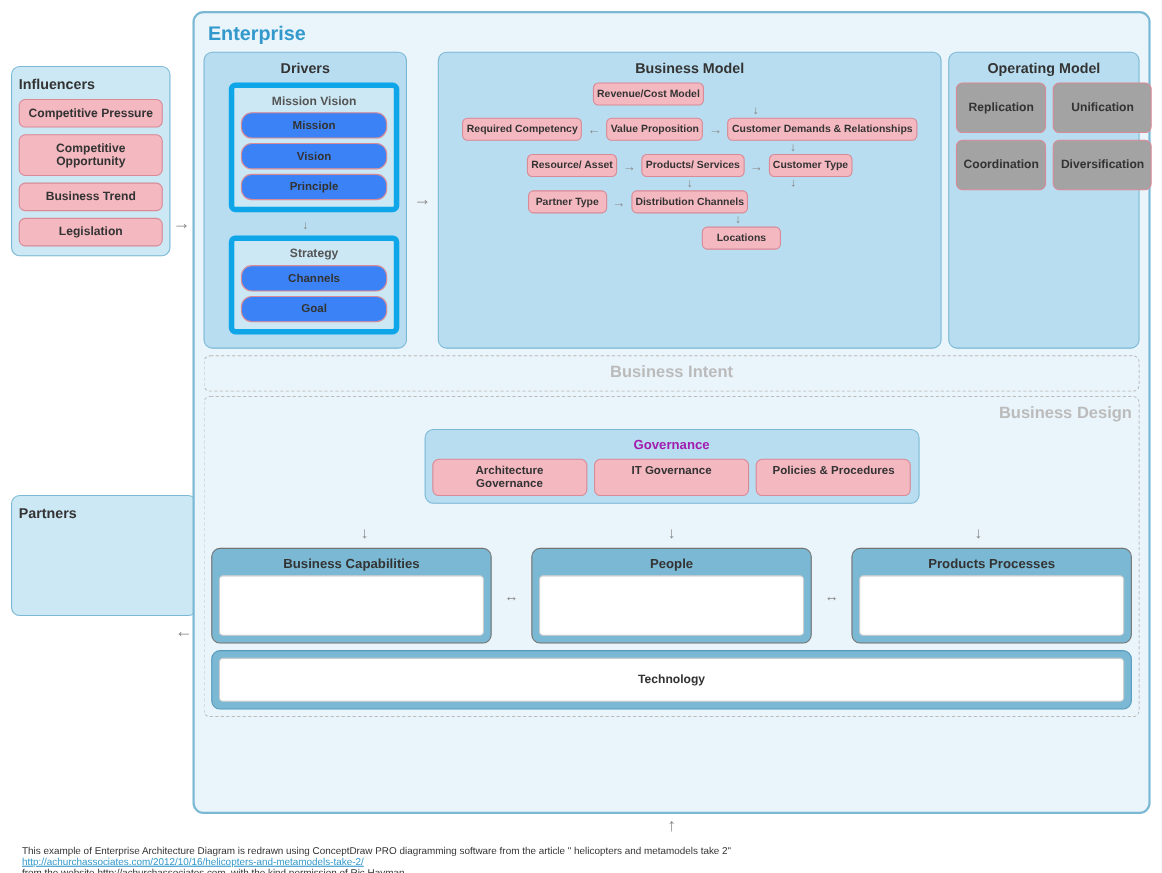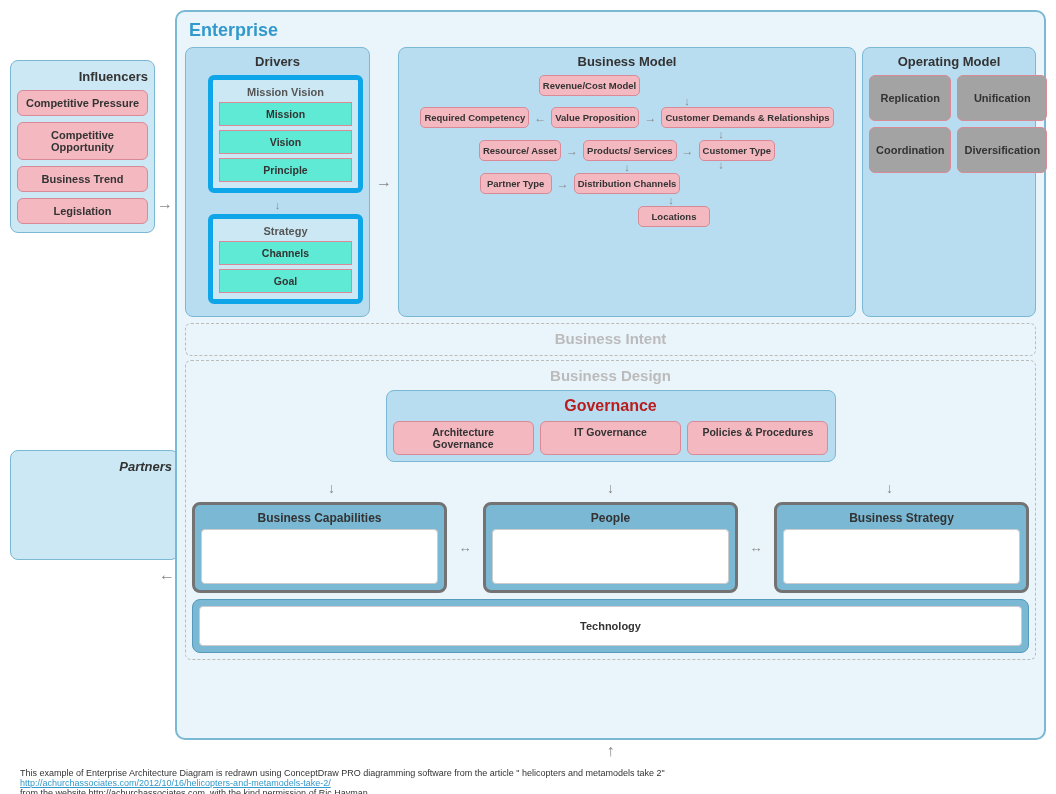--- a/index.html
+++ b/index.html
@@ -19,21 +19,21 @@
 
     
     .influencers-col {
       position: absolute;
       left: 10px;
       top: 60px;
       width: 145px;
     }
 
     .section-title-center {
-      text-align: right;
+      text-align: left;
       font-size: 13px;
       font-weight: bold;
       color: #333;
       margin-bottom: 6px;
     }
 
     .influencers-box {
       background: #cce8f4;
       border: 1px solid #7ab8d4;
       border-radius: 8px;
@@ -54,21 +54,20 @@
     }
 
     .influencer-item:last-child { margin-bottom: 0; }
 
     
     .partners-col {
       position: absolute;
       left: 10px;
       top: 450px;
       width: 169px;
-      font-style: italic;
     }
 
     .partners-box {
       background: #cce8f4;
       border: 1px solid #7ab8d4;
       border-radius: 8px;
       padding: 8px 6px;
       height: 110px;
     }
 
@@ -127,23 +126,23 @@
 
     .drivers-inner-title {
       text-align: center;
       font-size: 11px;
       font-weight: bold;
       color: #555;
       margin-bottom: 4px;
     }
 
     .pink-box {
-      background: #5eead4;
+      background: #3b82f6;
       border: 1px solid #d88a96;
-      border-radius: 0;
+      border-radius: 10px;
       padding: 5px 4px;
       text-align: center;
       font-size: 10.5px;
       font-weight: bold;
       color: #333;
       margin-bottom: 4px;
     }
 
     .pink-box:last-child { margin-bottom: 0; }
 
@@ -189,23 +188,23 @@
       border: 1px solid #7ab8d4;
       border-radius: 8px;
       padding: 6px;
       margin: 0 auto;
       width: 450px;
       margin-bottom: 10px;
     }
 
     .governance-title {
       text-align: center;
-      font-size: 16px;
-      font-weight: bold;
-      color: #b91c1c;
+      font-size: 12px;
+      font-weight: bold;
+      color: #a21caf;
       margin-bottom: 6px;
     }
 
     .governance-inner {
       display: flex;
       gap: 6px;
       justify-content: center;
     }
 
     .gov-item {
@@ -222,21 +221,21 @@
 
     
     .bottom-row {
       display: flex;
       gap: 6px;
       margin-top: 6px;
     }
 
     .bottom-box {
       background: #7ab8d4;
-      border: 3px solid #737373;
+      border: 1px solid #737373;
       border-radius: 8px;
       padding: 6px;
       flex: 1;
     }
 
     .bottom-box-title {
       text-align: center;
       font-size: 12px;
       font-weight: bold;
       color: #333;
@@ -330,21 +329,21 @@
 
     .bi-label {
       text-align: center;
       font-size: 15px;
       font-weight: bold;
       color: #bbb;
       padding: 2px 0 4px 0;
     }
 
     .bd-label {
-      text-align: center;
+      text-align: right;
       font-size: 15px;
       font-weight: bold;
       color: #bbb;
       margin-bottom: 6px;
     }
 
     
     .dbl-arrow {
       display: flex;
       align-items: center;
@@ -514,21 +513,21 @@
         <div class="dbl-arrow">↔</div>
 
         <div class="bottom-box">
           <div class="bottom-box-title">People</div>
           <div class="bottom-box-inner"></div>
         </div>
 
         <div class="dbl-arrow">↔</div>
 
         <div class="bottom-box">
-          <div class="bottom-box-title">Business Strategy</div>
+          <div class="bottom-box-title">Products Processes</div>
           <div class="bottom-box-inner"></div>
         </div>
       </div>
 
       <div class="technology-bar" style="margin-top:6px;">
         <div class="tech-inner">
           <span class="tech-label">Technology</span>
         </div>
       </div>
     </div>

